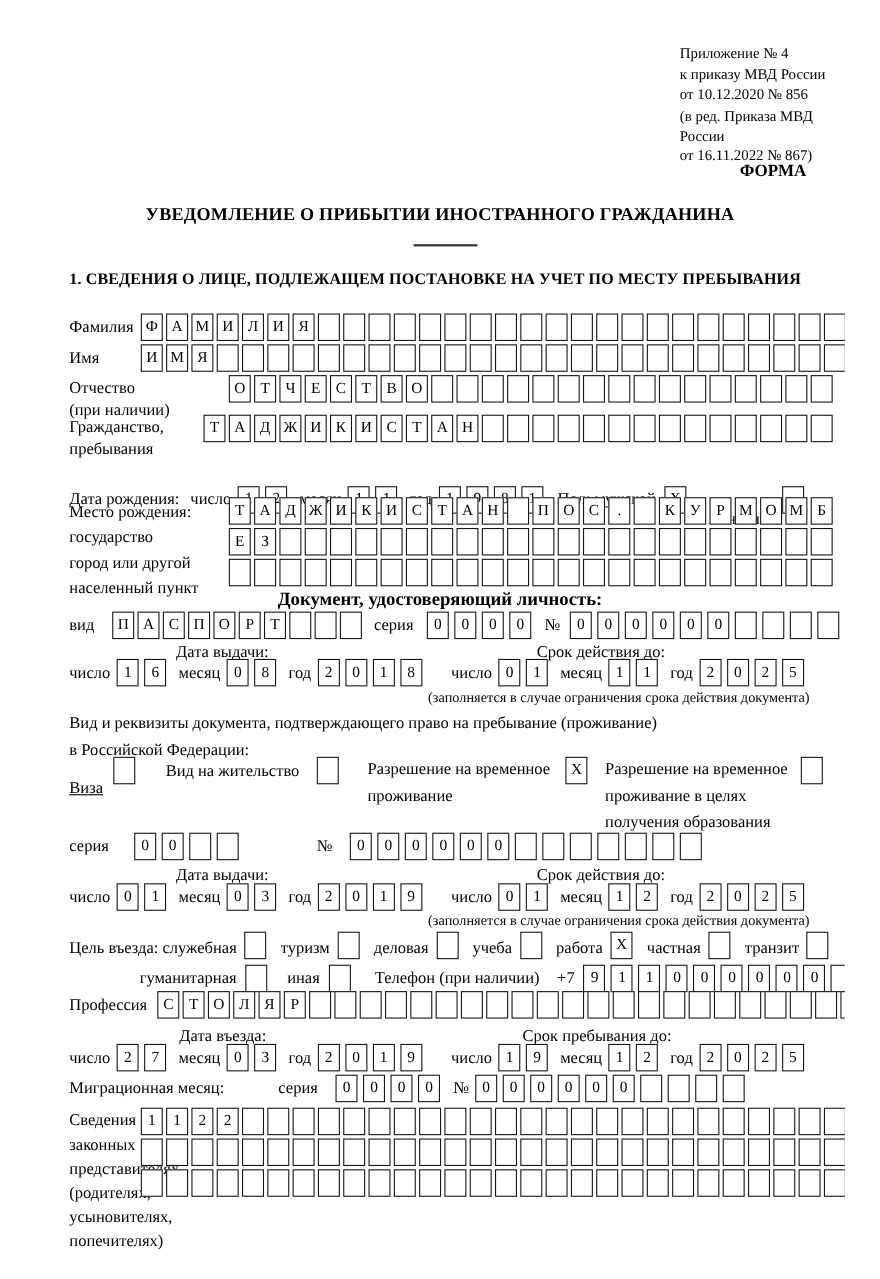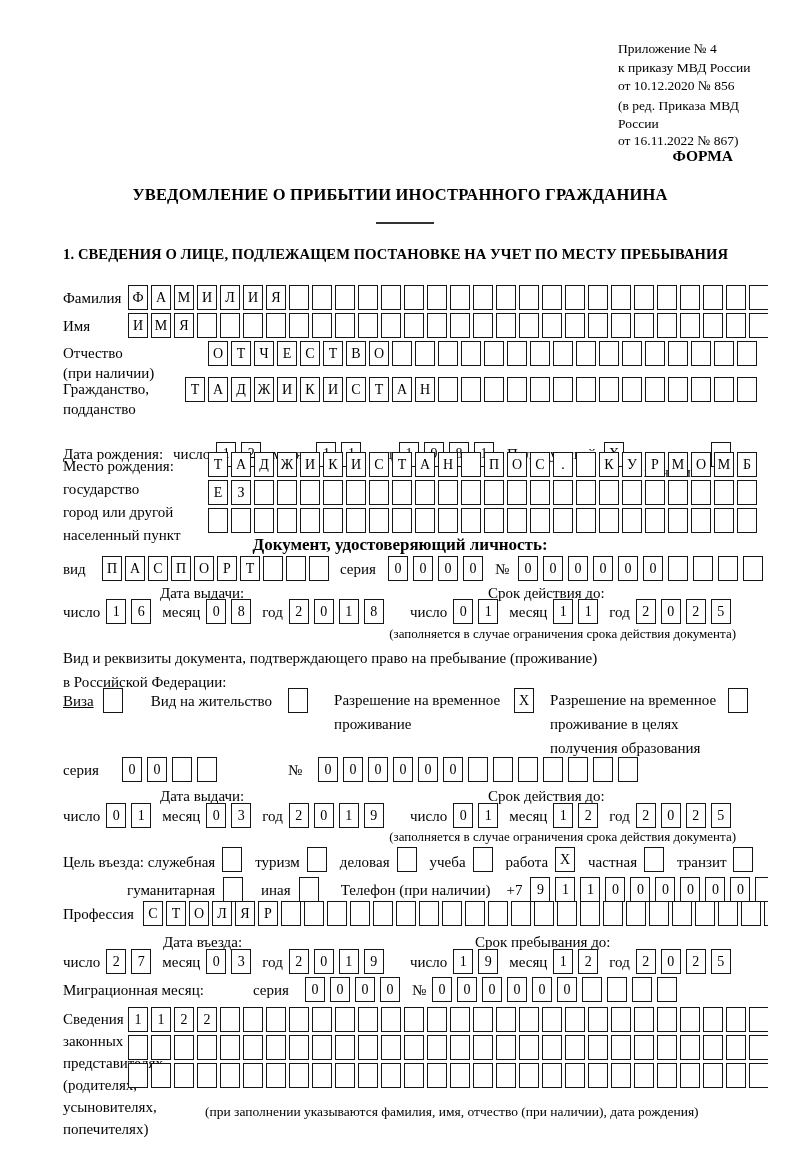--- a/index.html
+++ b/index.html
@@ -139,21 +139,21 @@
       <div class="cell"></div>
       <div class="cell"></div>
       <div class="cell"></div>
       <div class="cell"></div>
       <div class="cell"></div>
       <div class="cell"></div>
     </div>
 
   <div class="abs stack" style="left:63px;top:379px;">
     <span>Гражданство,</span>
-    <span>подданство</span>
+    <span>пребывания</span>
   </div>
   <div class="abs cells tight" style="left:185px;top:377px;">
       <div class="cell">Т</div>
       <div class="cell">А</div>
       <div class="cell">Д</div>
       <div class="cell">Ж</div>
       <div class="cell">И</div>
       <div class="cell">К</div>
       <div class="cell">И</div>
       <div class="cell">С</div>
@@ -365,21 +365,21 @@
         <div class="cell">2</div>
         <div class="cell">5</div>
       </div>
   </div>
   <div class="abs small" style="right:32px;top:626px;">(заполняется в случае ограничения срока действия документа)</div>
 
   <div class="abs lbl" style="left:63px;top:648px;">Вид и реквизиты документа, подтверждающего право на пребывание (проживание)</div>
   <div class="abs lbl" style="left:63px;top:672px;">в Российской Федерации:</div>
 
   <div class="abs" style="left:63px;top:688px;display:flex;align-items:flex-start;">
-    <span class="lbl" style="margin-top:3px;text-decoration:underline;">Виза</span>
+    <span class="lbl" style="margin-top:19px;text-decoration:underline;">Виза</span>
     <div class="cells loose" style="margin:0 28px 0 9px;">
         <div class="cell"></div>
       </div>
     <span class="lbl" style="margin-top:3px;">Вид на жительство</span>
     <div class="cells loose" style="margin:0 26px 0 16px;">
         <div class="cell"></div>
       </div>
     <div class="optlbl">
       <span>Разрешение на временное</span><br>
       <span>проживание</span>
@@ -706,15 +706,14 @@
       <div class="cell"></div>
       <div class="cell"></div>
       <div class="cell"></div>
       <div class="cell"></div>
       <div class="cell"></div>
       <div class="cell"></div>
       <div class="cell"></div>
       <div class="cell"></div>
       <div class="cell"></div>
     </div>
-  <div class="abs small" style="left:205px;top:1104px;font-size:13.5px;">(при заполнении указываются фамилия, имя, отчество (при наличии), дата рождения)</div>
 
 </div>
 
 </body></html>

